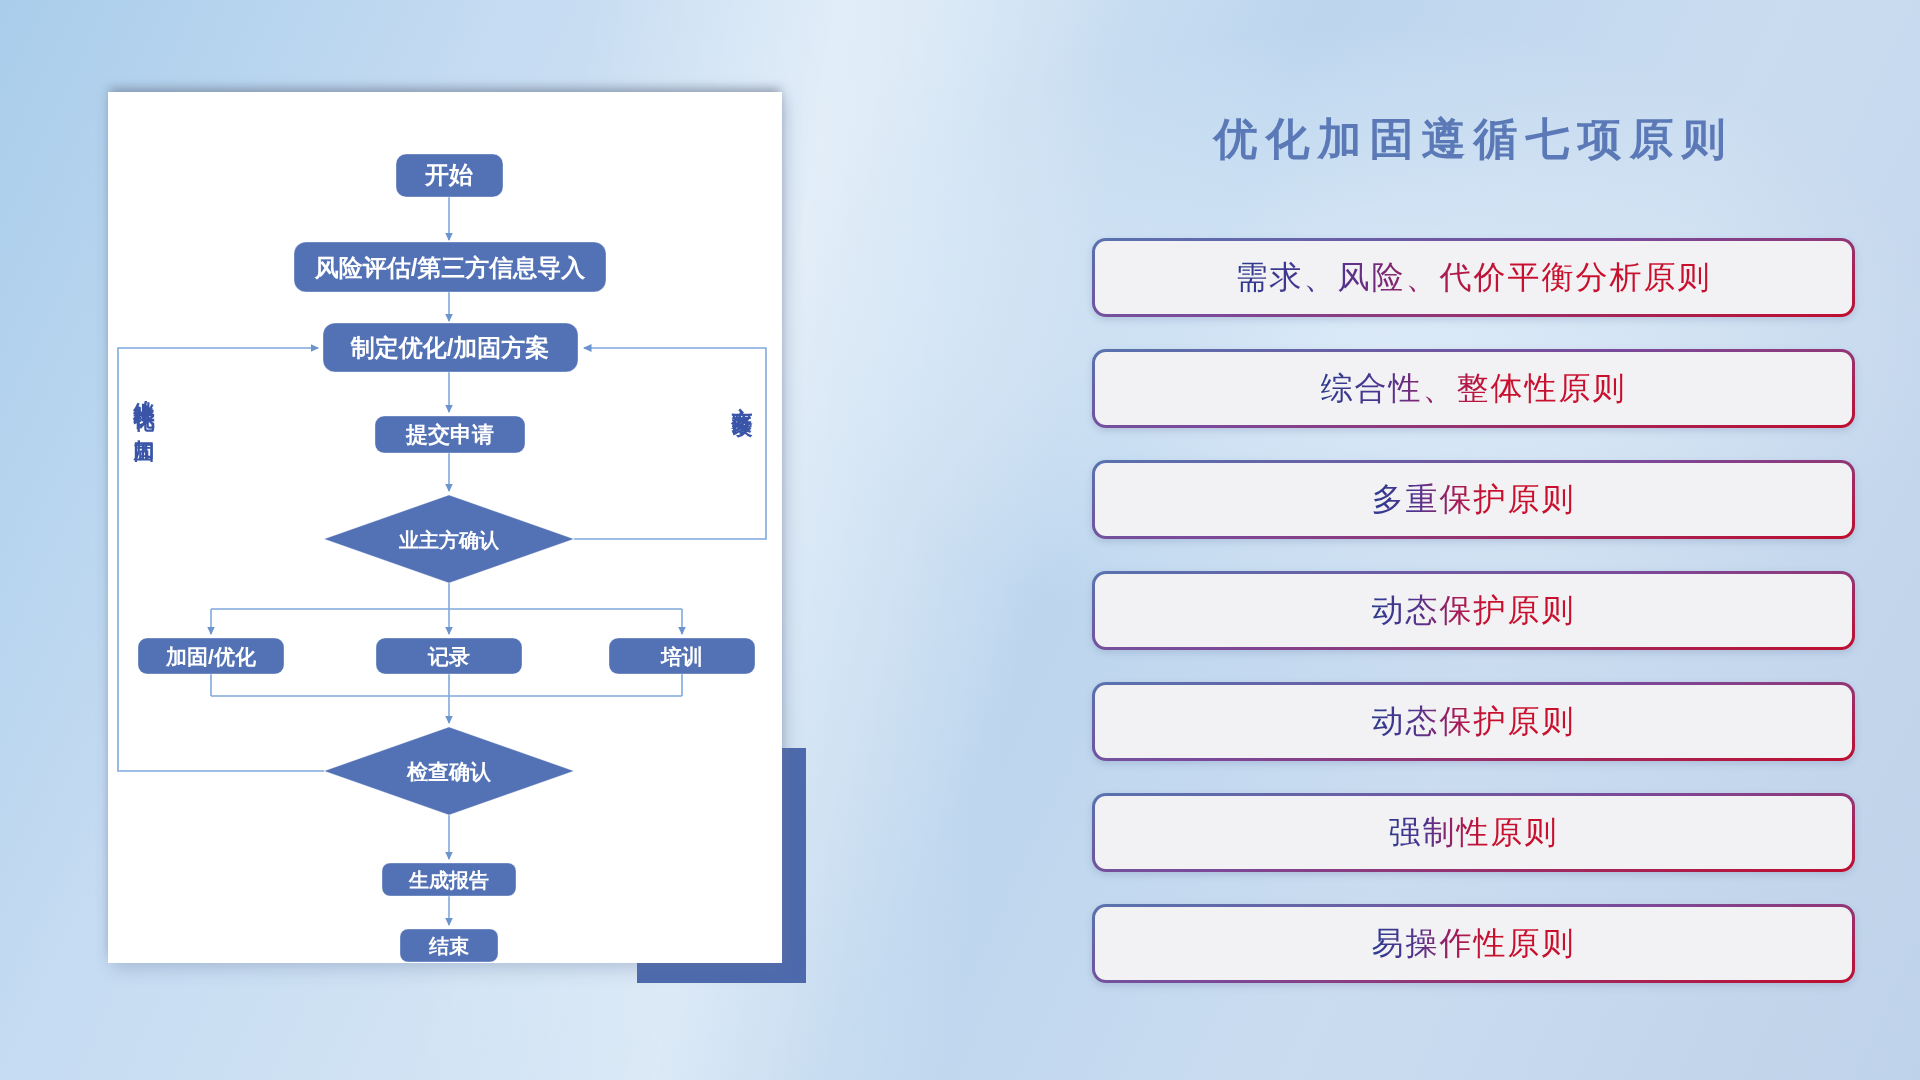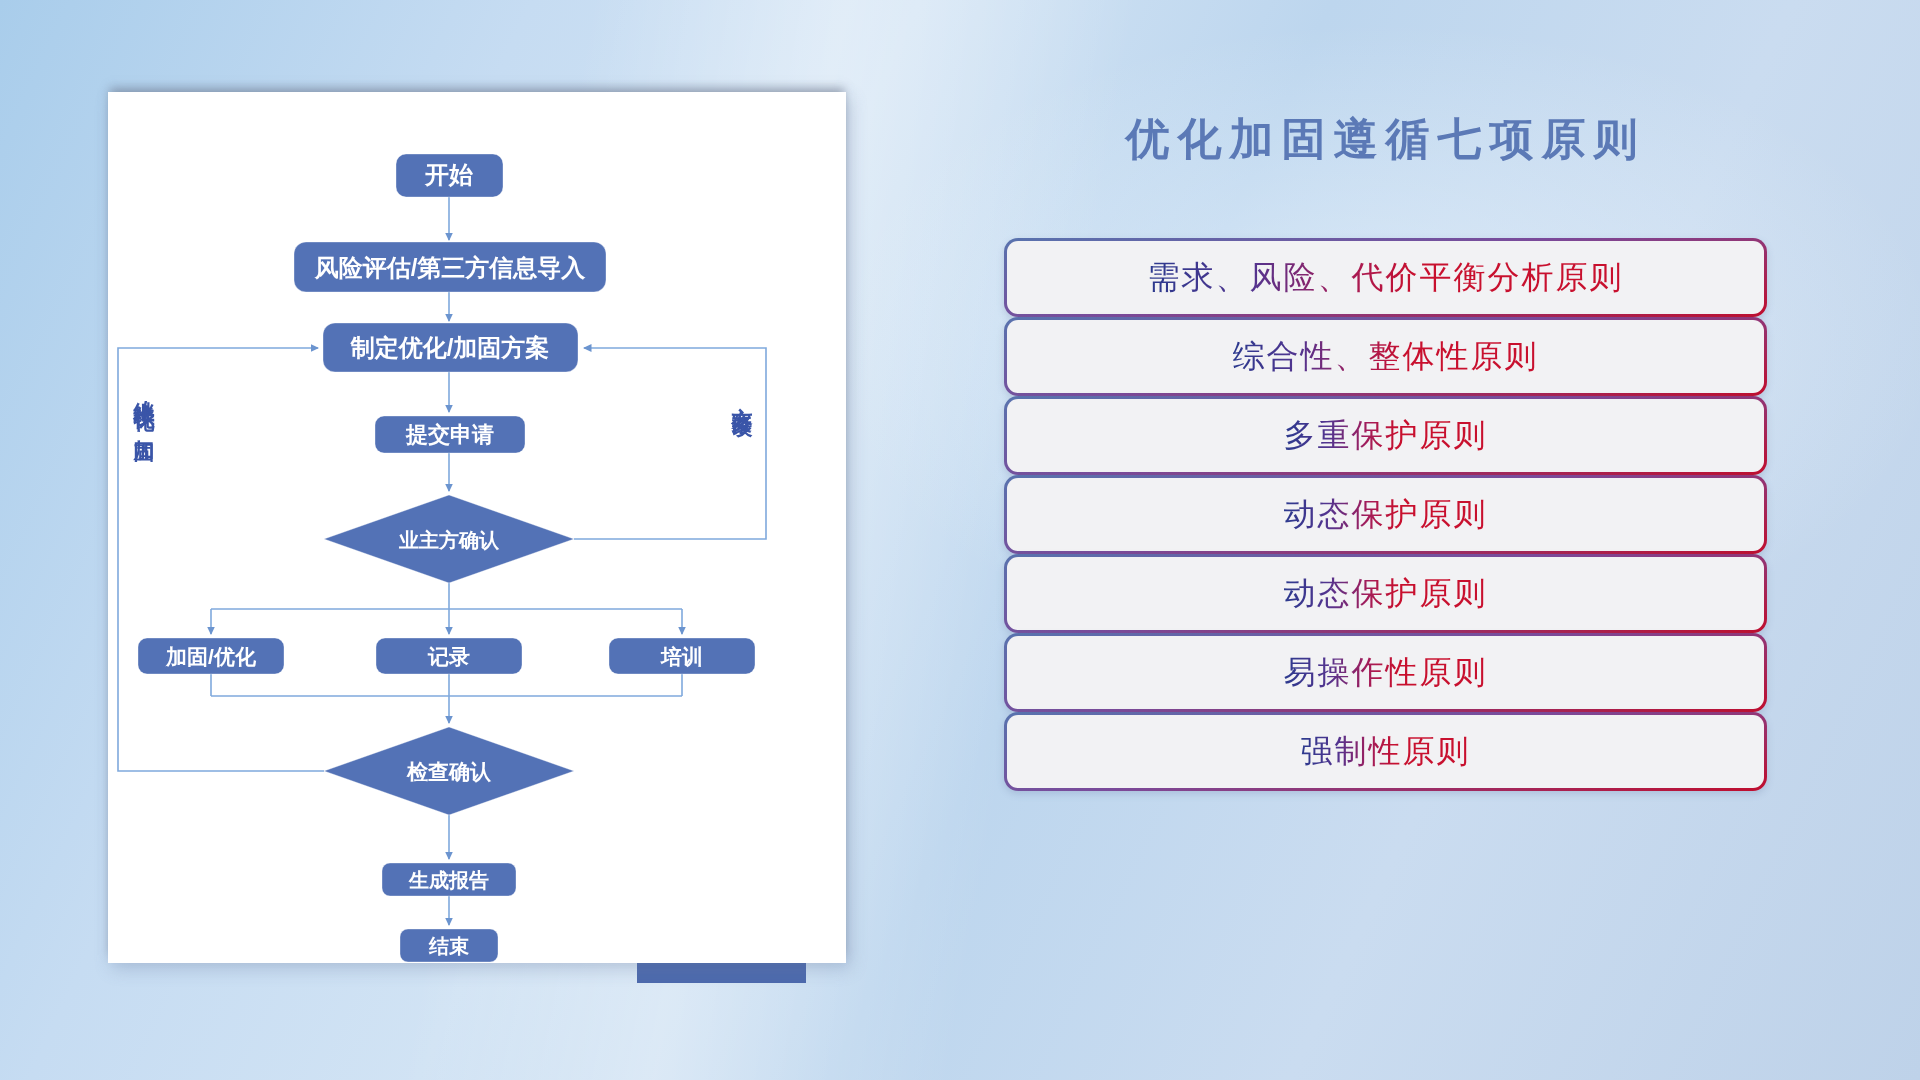--- a/index.html
+++ b/index.html
@@ -14,49 +14,49 @@
       radial-gradient(900px 520px at 72% 32%, rgba(240,248,255,0.55), rgba(240,248,255,0) 62%),
       linear-gradient(100deg, rgba(255,255,255,0) 28%, rgba(255,255,255,0.38) 40%, rgba(255,255,255,0) 54%),
       linear-gradient(115deg, #a9cdeb 0%, #c6dcf2 22%, #d1e3f4 38%, #bdd6ee 55%, #cadcf0 74%, #bed2e9 100%);
   }
   
   .card-accent {
     position: absolute; left: 637px; top: 748px; width: 169px; height: 235px;
     background: #4d6aad;
   }
   .card {
-    position: absolute; left: 108px; top: 92px; width: 738px; height: 871px;
+    position: absolute; left: 108px; top: 92px; width: 674px; height: 871px;
     background: #ffffff;
     box-shadow: 0 -6px 9px -2px rgba(105,115,135,0.55), 4px 6px 16px rgba(100,120,160,0.30);
   }
   .flow { position: absolute; left: 0; top: 0; width: 674px; height: 871px; }
   .flow text {
     fill: #ffffff; font-weight: bold;
     font-family: "Liberation Sans", sans-serif;
   }
   .vlabel {
     position: absolute;
     writing-mode: vertical-lr; text-orientation: upright;
     font-size: 21px; font-weight: bold; color: #3a55a8;
     letter-spacing: 3px; line-height: 1;
   }
   .vlabel-continue { left: 26px; top: 293px; }
   .vlabel-modify  { left: 624px; top: 298px; }
 
   .right-col {
-    position: absolute; left: 1004px; top: 0; width: 763px; height: 848px;
+    position: absolute; left: 1092px; top: 0; width: 763px; height: 848px;
   }
   .main-title {
     position: absolute; left: 0; top: 110px; width: 763px;
     text-align: center; font-size: 44px; font-weight: bold;
     letter-spacing: 8px; color: #5b79b6;
   }
   .principles {
     position: absolute; left: 0; top: 238px; width: 763px;
-    display: flex; flex-direction: column; 
+    display: flex; flex-direction: column; gap: 32px;
   }
   .principle {
     height: 79px; border-radius: 14px;
     border: 3px solid transparent;
     background:
       linear-gradient(#f2f2f4, #f2f2f4) padding-box,
       linear-gradient(170deg, #5873ae 0%, #7a4a9a 45%, #c00d2d 100%) border-box;
     display: flex; align-items: center; justify-content: center;
     box-shadow: 0 3px 7px rgba(110,130,170,0.28);
   }
@@ -149,21 +149,21 @@
       <div class="principle">
         <span>多重保护原则</span>
       </div>
       <div class="principle">
         <span>动态保护原则</span>
       </div>
       <div class="principle">
         <span>动态保护原则</span>
       </div>
       <div class="principle">
-        <span>易操作性原则</span>
+        <span>强制性原则</span>
       </div>
       <div class="principle">
-        <span>强制性原则</span>
+        <span>易操作性原则</span>
       </div>
     </div>
   </div>
 
 </div>
 
 </body></html>

